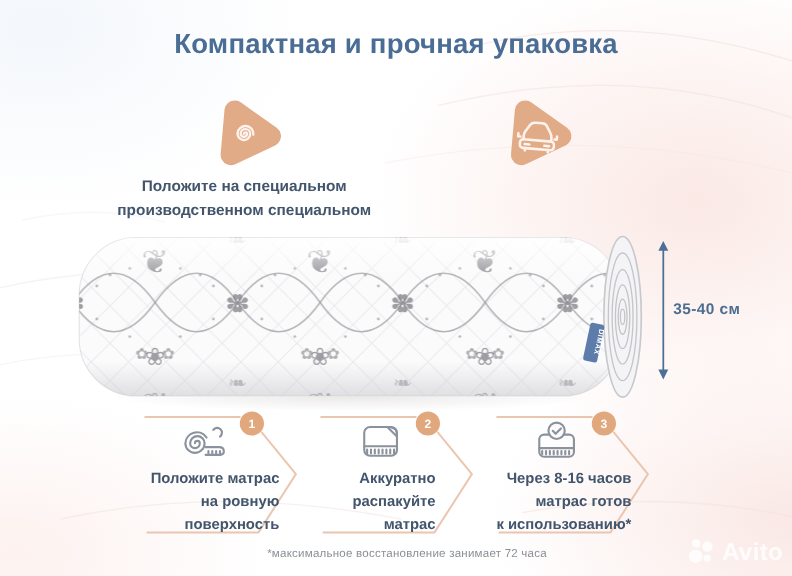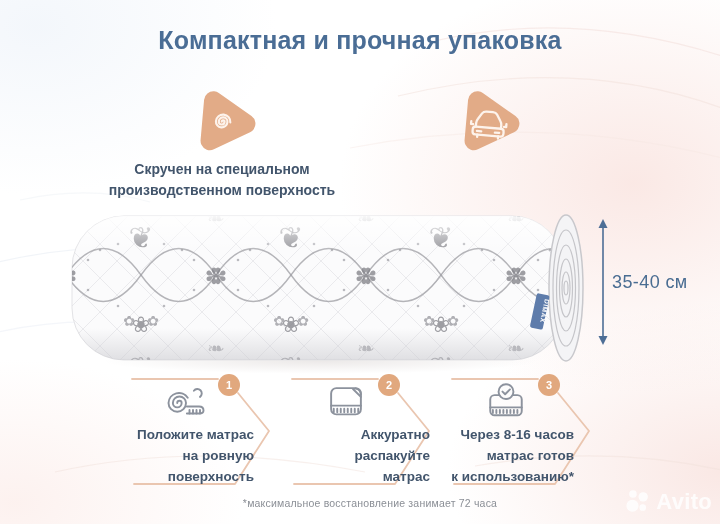--- a/index.html
+++ b/index.html
@@ -19,21 +19,21 @@
     font-size:25px;font-weight:700;color:#4a6d95;letter-spacing:.2px;
   }
   .feature{position:absolute;z-index:3;text-align:center;}
   .feature-icon{position:absolute;z-index:3;width:72px;height:72px;transform:rotate(5deg);}
   .feature-text{font-size:14px;font-weight:600;color:#42556c;line-height:21px;}
   .roll-wrap{position:absolute;left:66px;top:210px;z-index:2;}
   .roll-shadow{position:absolute;left:100px;top:348px;width:440px;height:26px;z-index:1;
     background:radial-gradient(ellipse at center, rgba(120,100,95,.14) 0%, rgba(120,100,95,0) 70%);}
   .measure-arrow{position:absolute;left:594px;top:216px;z-index:3;}
   .measure-label{position:absolute;left:612px;top:272px;width:104px;z-index:3;
-    font-size:18px;font-weight:400;color:#4a6d92;letter-spacing:.4px;}
+    font-size:14px;font-weight:700;color:#4a6d92;letter-spacing:.4px;}
   .banner{position:absolute;top:372px;z-index:2;width:150px;height:118px;}
   .step-icon{position:absolute;top:380px;z-index:3;width:56px;height:46px;}
   .step-text{position:absolute;top:424px;z-index:3;width:136px;text-align:right;
     font-size:13.5px;font-weight:600;color:#42556c;line-height:21px;}
   .badge-num{font:700 11px "Liberation Sans",sans-serif;fill:#ffffff;}
   .footnote{position:absolute;top:497px;left:0;width:740px;text-align:center;z-index:3;
     font-size:10.5px;color:#8b8f96;letter-spacing:.2px;}
   .watermark{position:absolute;right:8px;bottom:8px;z-index:5;display:flex;align-items:center;gap:3px;opacity:.85;}
   .watermark-text{font-size:22px;font-weight:700;color:#ffffff;letter-spacing:.3px;}
   .tag-text{font:600 6.5px "Liberation Sans",sans-serif;fill:#ffffff;letter-spacing:.6px;}
@@ -56,22 +56,22 @@
     </g>
   </svg>
 
   <div class="title">Компактная и прочная упаковка</div>
 
   <svg class="feature-icon" style="left:190px;top:86px;" viewBox="0 0 100 100">
     <path d="M30,22 L78,50 L30,78 Z" fill="#e2ab87" stroke="#e2ab87" stroke-width="26" stroke-linejoin="round"></path>
     <path d="M44,50 A2,2 0 0 1 48,50 A4,4 0 0 1 40,50 A6,6 0 0 1 52,50 A8,8 0 0 1 36,50 A10,10 0 0 1 56,50" fill="none" stroke="#fdf3ec" stroke-width="3" stroke-linecap="round"></path>
   </svg>
   <div class="feature" style="left:92px;top:159px;width:260px;">
-    <div class="feature-text">Скручен на специальном</div>
-    <div class="feature-text">производственном поверхность</div>
+    <div class="feature-text">Положите на специальном</div>
+    <div class="feature-text">производственном специальном</div>
   </div>
 
   <svg class="feature-icon" style="left:454px;top:86px;" viewBox="0 0 100 100">
     <path d="M30,22 L78,50 L30,78 Z" fill="#e2ab87" stroke="#e2ab87" stroke-width="26" stroke-linejoin="round"></path>
     <g fill="none" stroke="#fdf3ec" stroke-width="3.2" stroke-linecap="round" stroke-linejoin="round">
       <path d="M31,58 v-5 q0,-3 2,-6 l5,-8 q2,-3 6,-3 h9 q4,0 6,3 l5,8 q2,3 2,6 v5"></path>
       <rect x="27" y="58" width="43" height="11" rx="4"></rect>
       <path d="M27,55 h-3 v-4 M70,55 h3 v-4"></path>
       <path d="M33,64 h6 M58,64 h6"></path>
       <path d="M34,69 v3 M63,69 v3"></path>
@@ -189,21 +189,21 @@
     <text class="badge-num" x="101" y="17" text-anchor="middle">2</text>
   </svg>
   <svg class="step-icon" style="left:318px;" viewBox="0 0 64 52">
     <g fill="none" stroke="#8c929d" stroke-width="2.2" stroke-linecap="round" stroke-linejoin="round">
       <rect x="15" y="9" width="34" height="30" rx="6"></rect>
       <path d="M15,29 h34"></path>
       <path d="M18,32.5 v4 M22,32.5 v4 M26,32.5 v4 M30,32.5 v4 M34,32.5 v4 M38,32.5 v4 M42,32.5 v4 M46,32.5 v4"></path>
       <path d="M40,10 L49,19 M43,9.5 q6,1 6,7"></path>
     </g>
   </svg>
-  <div class="step-text" style="left:294px;">
+  <div class="step-text" style="left:260px;">
     <div>Аккуратно</div>
     <div>распакуйте</div>
     <div>матрас</div>
   </div>
 
   <svg class="banner" style="left:448px;" viewBox="0 0 150 118">
     <g fill="none" stroke="#eac6b0" stroke-width="1.8" stroke-linecap="round" stroke-linejoin="round">
       <path d="M4,7 H90"></path>
       <path d="M110,21 L141,59 L107,112 H6"></path>
     </g>

